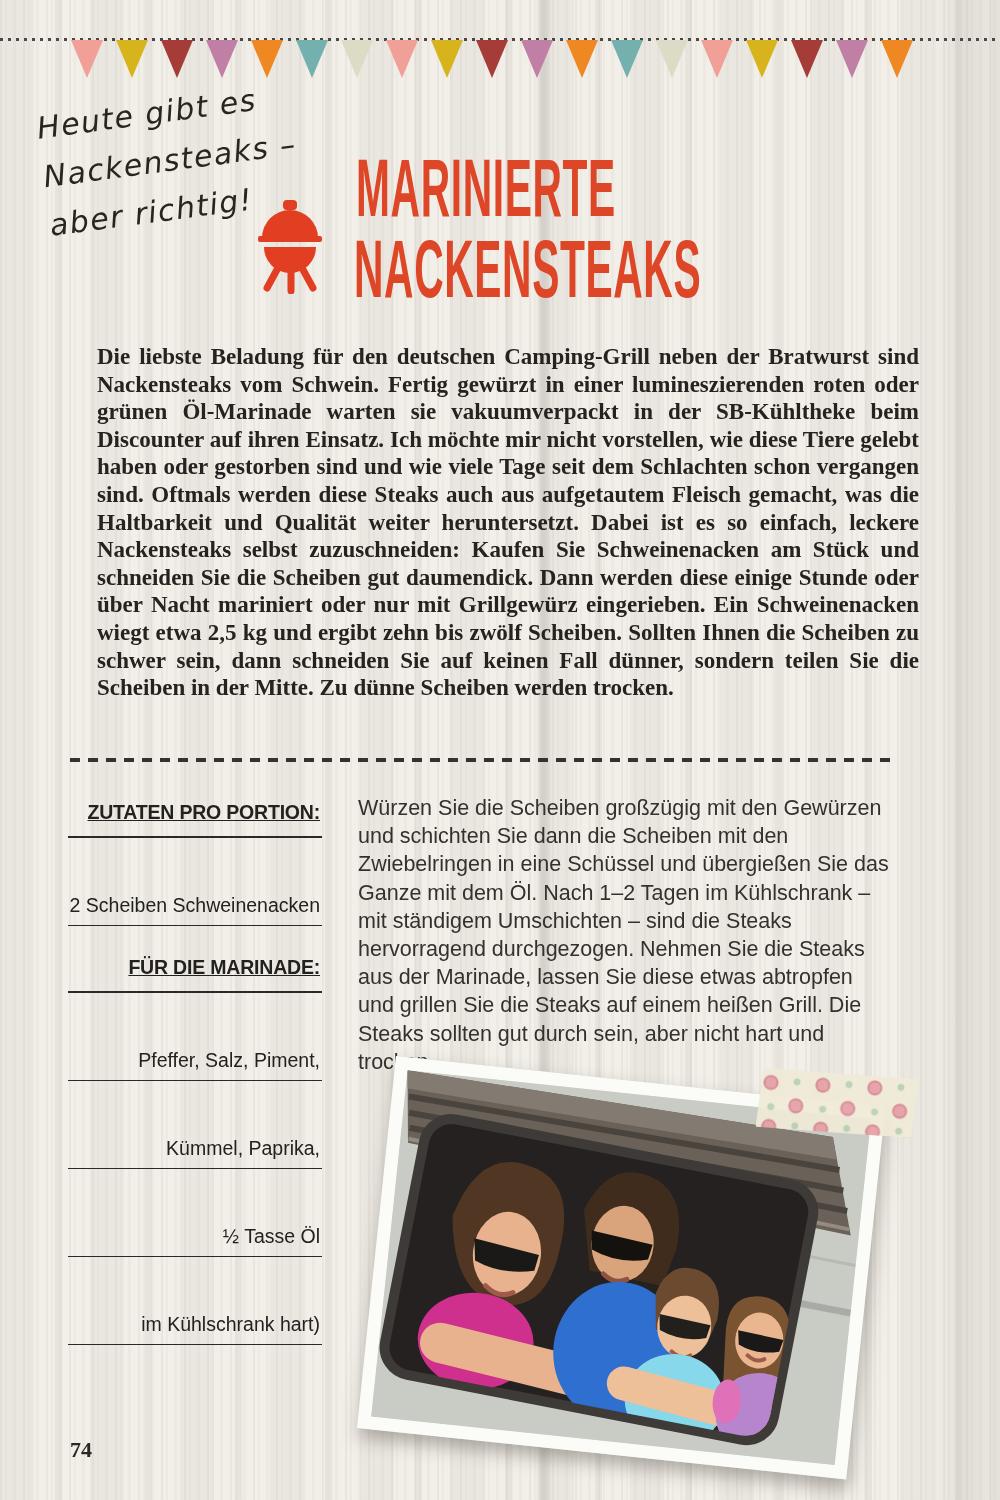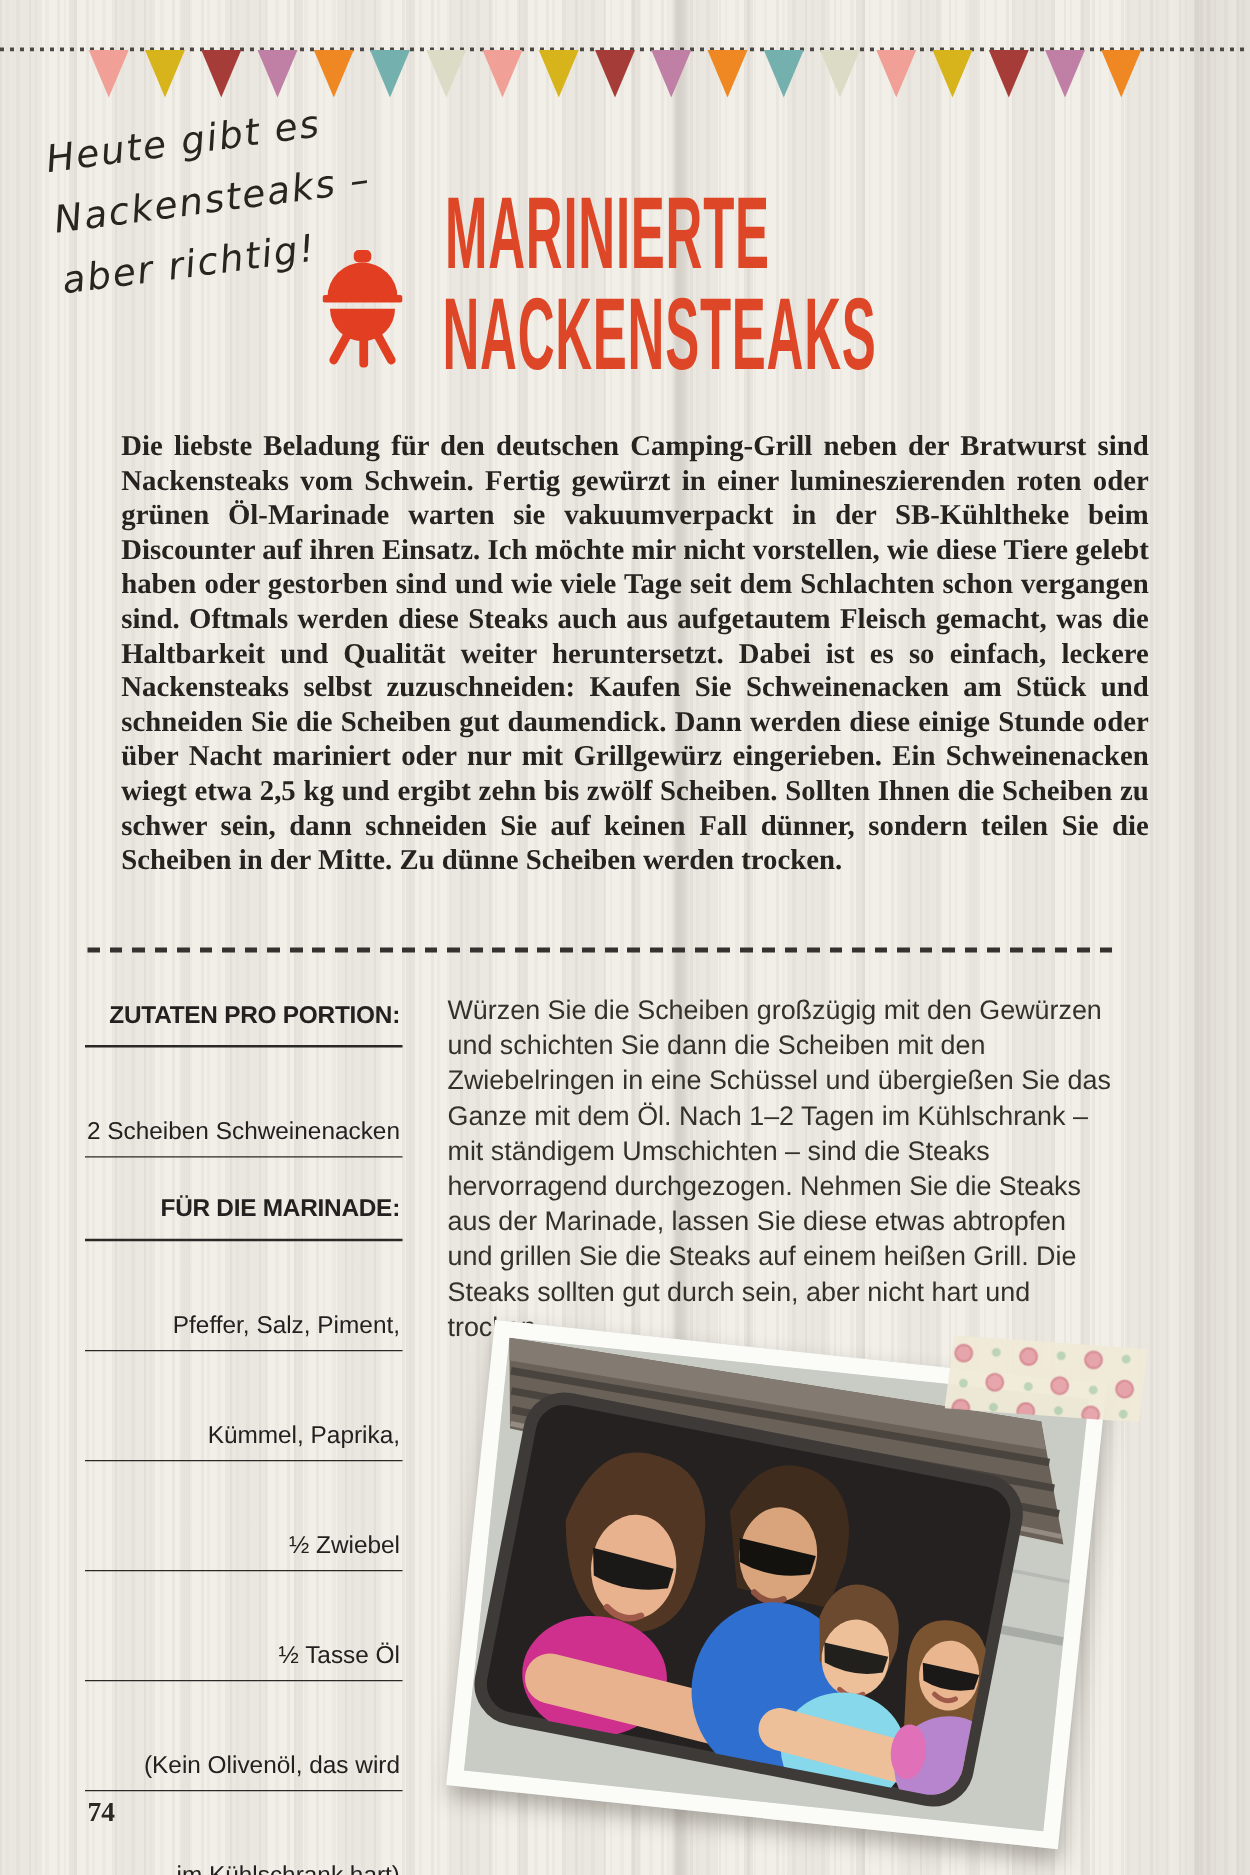--- a/index.html
+++ b/index.html
@@ -30,21 +30,21 @@
   .tl2{left:354px; top:221px;}
   
   .intro{position:absolute; left:68px; top:343px; width:822px;
     font:700 23px/27.6px "Liberation Serif", serif; color:#262220; text-align:justify;margin-left:29px;}
   
   .divider{position:absolute; left:70px; top:758px; width:826px; height:4px;
     background:repeating-linear-gradient(90deg,#34312e 0 10px, transparent 10px 18px);}
   
   .ing-col{position:absolute; left:68px; top:797px; width:254px; color:#232120;}
   .ing-head{font:700 19.5px/24px "Liberation Sans", sans-serif; text-align:right; letter-spacing:-.2px;
-    padding:3px 2px 12px 0; border-bottom:2px solid #2b2927;}
+    padding:3px 2px 12px 0; border-bottom:2px solid #2b2927;text-decoration:underline;}
   .ing-head.marinade{margin-top:26px;}
   .ing-row{font:400 19.5px/23px "Liberation Sans", sans-serif; text-align:right;
     padding:8px 2px 8px 0; border-bottom:1.6px solid #2b2927;margin-top:48px;}
   
   .instructions{position:absolute; left:358px; top:794px; width:534px;
     font:400 21.5px/28.2px "Liberation Sans", sans-serif; color:#34302c; text-align:left;}
   
   .photo{position:absolute; left:396px; top:1056px; width:492px; height:374px; box-sizing:border-box;
     background:#cfd2cc; border:13px solid #fbfbf8; transform:rotate(6deg); transform-origin:0 0;
     box-shadow:3px 9px 18px rgba(92,86,78,.45); z-index:2;}
@@ -121,23 +121,21 @@
 
   <div class="ing-col">
     <div class="ing-head">ZUTATEN PRO PORTION:</div>
     <div>
         <div class="ing-row">2 Scheiben Schweinenacken</div>
       </div>
     <div class="ing-head marinade">FÜR DIE MARINADE:</div>
     <div>
         <div class="ing-row">Pfeffer, Salz, Piment,</div>
         <div class="ing-row">Kümmel, Paprika,</div>
-        <div class="ing-row">½ Zwiebel</div>
         <div class="ing-row">½ Tasse Öl</div>
-        <div class="ing-row">(Kein Olivenöl, das wird</div>
         <div class="ing-row">im Kühlschrank hart)</div>
       </div>
   </div>
 
   <div class="instructions">Würzen Sie die Scheiben großzügig mit den Gewürzen und schichten Sie dann die Scheiben mit den Zwiebelringen in eine Schüssel und übergießen Sie das Ganze mit dem Öl. Nach 1–2 Tagen im Kühlschrank – mit ständigem Umschichten – sind die Steaks hervorragend durchgezogen. Nehmen Sie die Steaks aus der Marinade, lassen Sie diese etwas abtropfen und grillen Sie die Steaks auf einem heißen Grill. Die Steaks sollten gut durch sein, aber nicht hart und trocken.</div>
 
   <div class="photo">
     <svg width="466" height="348" viewBox="0 0 466 348" aria-hidden="true">
       <defs>
         <clipPath id="winclip">

